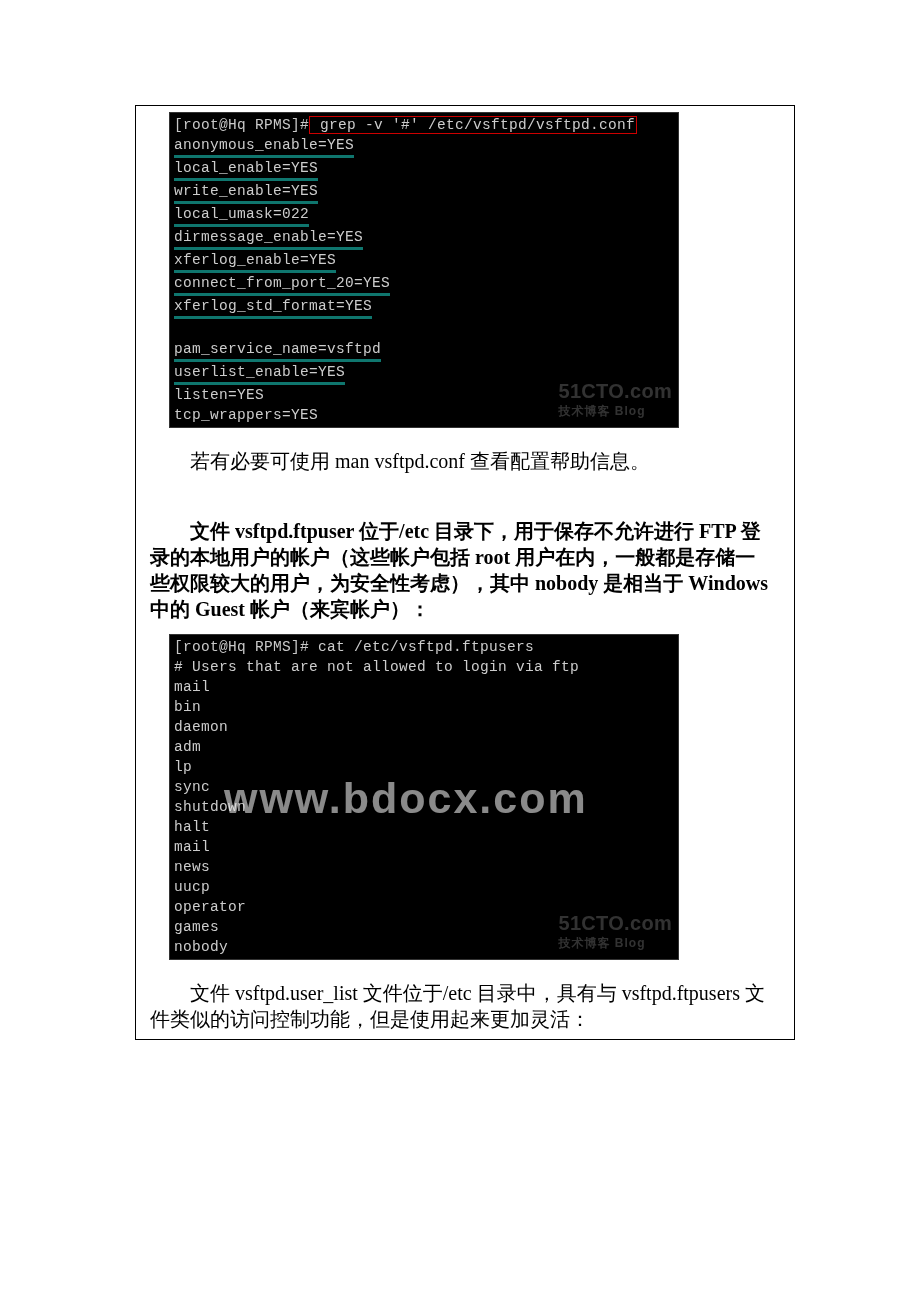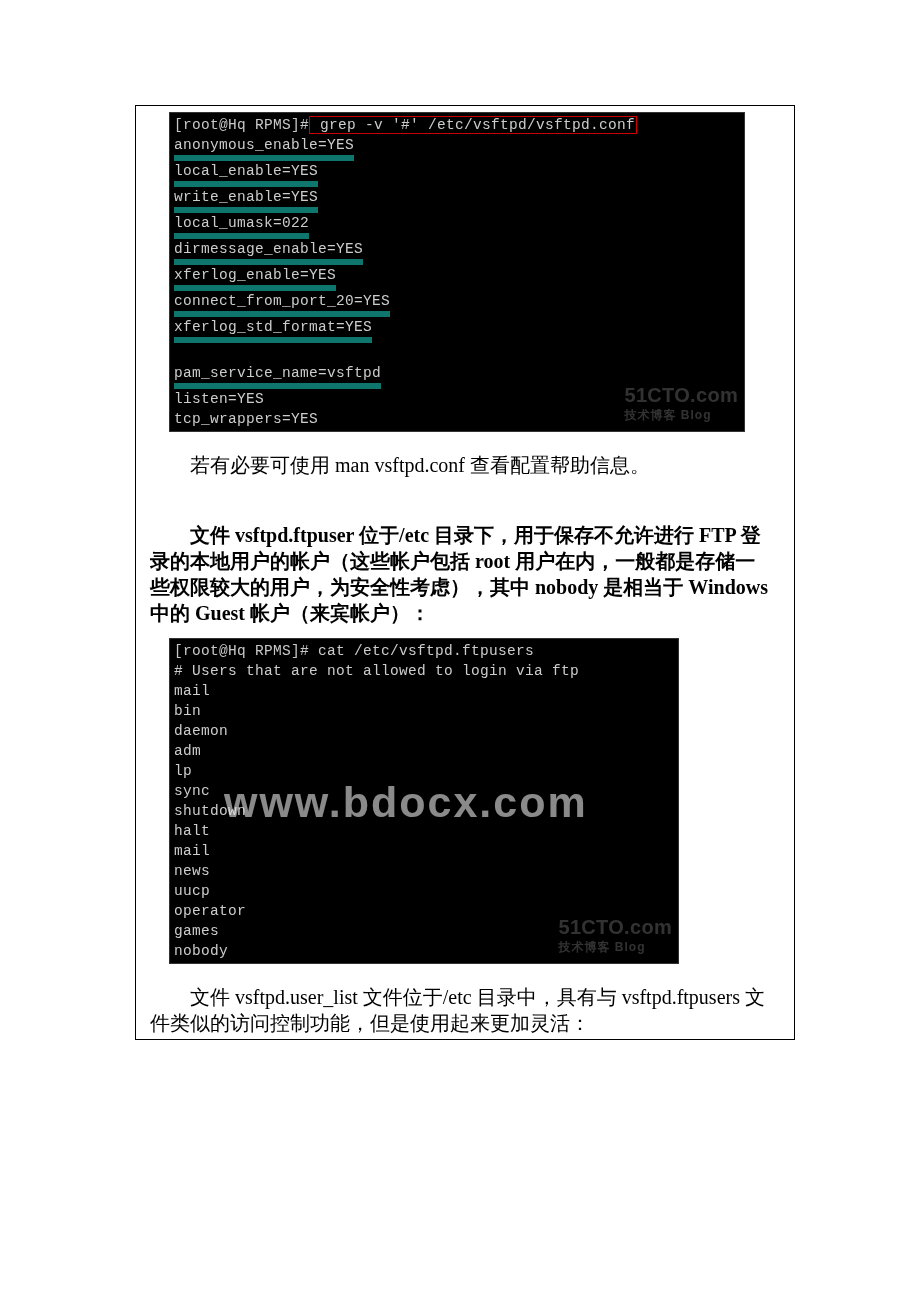--- a/index.html
+++ b/index.html
@@ -25,33 +25,33 @@
       font-family: "Courier New", monospace;
       font-size: 14.5px;
       line-height: 20px;
       padding: 2px 4px;
       position: relative;
       border: 1px solid #333;
       letter-spacing: 0.3px;
     }
     .t1 {
       margin: 6px 0 0 33px;
-      width: 576px;
+      width: 510px;
     }
     .t2 {
       margin: 12px 0 0 33px;
       width: 510px;
     }
     .prompt { color: #c8c8c8; }
     .cmd-hl {
       border: 1px solid #c00;
       padding: 0 1px;
     }
     .ul-red {
-      border-bottom: 6px solid #0f766e;
+      border-bottom: 3px solid #0f766e;
       display: inline-block;
     }
     .watermark-51cto {
       position: absolute;
       right: 6px;
       bottom: 6px;
       color: rgba(200,200,200,0.25);
       font-family: Arial, sans-serif;
       font-size: 20px;
       font-weight: bold;
@@ -94,20 +94,21 @@
     <div><span class="ul-red">anonymous_enable=YES</span></div>
     <div><span class="ul-red">local_enable=YES</span></div>
     <div><span class="ul-red">write_enable=YES</span></div>
     <div><span class="ul-red">local_umask=022</span></div>
     <div><span class="ul-red">dirmessage_enable=YES</span></div>
     <div><span class="ul-red">xferlog_enable=YES</span></div>
     <div><span class="ul-red">connect_from_port_20=YES</span></div>
     <div><span class="ul-red">xferlog_std_format=YES</span></div>
     <div><span></span>&nbsp;</div>
     <div><span class="ul-red">pam_service_name=vsftpd</span></div>
+    <div><span class="ul-red">userlist_enable=YES</span></div>
     <div><span>listen=YES</span></div>
     <div><span>tcp_wrappers=YES</span></div>
     <div class="watermark-51cto">
       <div>51CTO.com</div>
       <div class="sub">技术博客  Blog</div>
     </div>
   </div>
 
   <p class="body-text indent">若有必要可使用 man vsftpd.conf 查看配置帮助信息。</p>
 

